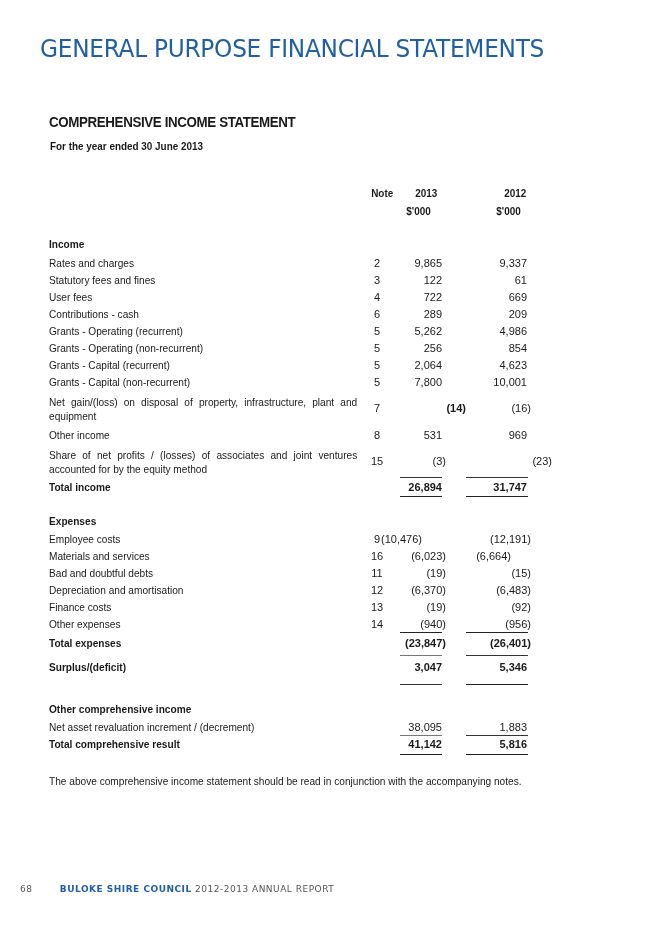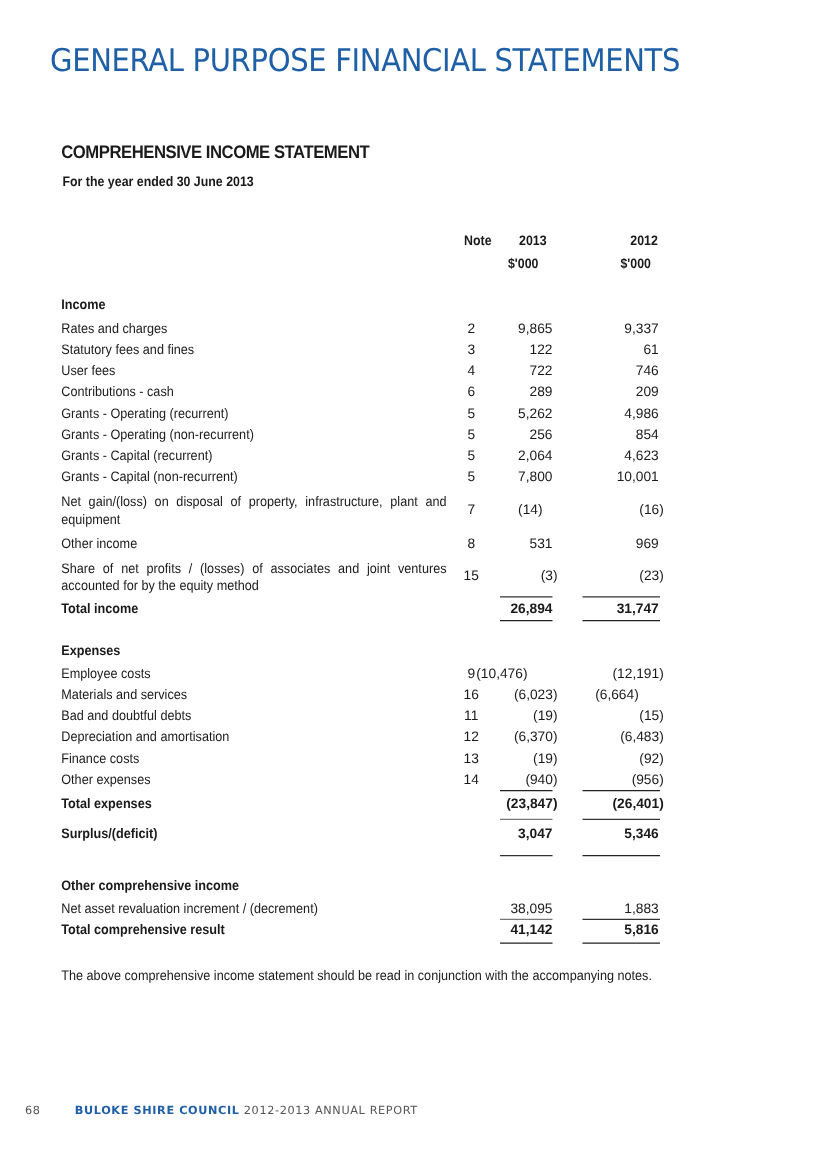--- a/index.html
+++ b/index.html
@@ -51,21 +51,21 @@
 <div class="row" style="top:274px;">
   <span class="lbl">Statutory fees and fines</span>
   <span class="note">3</span>
   <span class="v13">122</span>
   <span class="v12">61</span>
 </div>
 <div class="row" style="top:291px;">
   <span class="lbl">User fees</span>
   <span class="note">4</span>
   <span class="v13">722</span>
-  <span class="v12">746</span>
+  <span class="v12">669</span>
 </div>
 <div class="row" style="top:308px;">
   <span class="lbl">Contributions - cash</span>
   <span class="note">6</span>
   <span class="v13">289</span>
   <span class="v12">209</span>
 </div>
 <div class="row" style="top:325px;">
   <span class="lbl">Grants - Operating (recurrent)</span>
   <span class="note">5</span>
@@ -86,34 +86,34 @@
 </div>
 <div class="row" style="top:376px;">
   <span class="lbl">Grants - Capital (non-recurrent)</span>
   <span class="note">5</span>
   <span class="v13">7,800</span>
   <span class="v12">10,001</span>
 </div>
 <div class="row" style="top:395px;">
   <span class="lbl wrap">Net gain/(loss) on disposal of property, infrastructure, plant and equipment</span>
   <span class="note" style="top:7px;">7</span>
-  <span class="v13" style="top:7px;left:390px;">(14)</span>
+  <span class="v13" style="top:7px;left:422px;font-weight:bold;">(14)</span>
   <span class="v12" style="top:7px;left:474px;">(16)</span>
 </div>
 <div class="row" style="top:429px;">
   <span class="lbl">Other income</span>
   <span class="note">8</span>
   <span class="v13">531</span>
   <span class="v12">969</span>
 </div>
 <div class="row" style="top:448px;">
   <span class="lbl wrap">Share of net profits / (losses) of associates and joint ventures accounted for by the equity method</span>
   <span class="note" style="top:7px;">15</span>
   <span class="v13" style="top:7px;left:402px;">(3)</span>
-  <span class="v12" style="top:7px;left:474px;">(23)</span>
+  <span class="v12" style="top:7px;left:495px;">(23)</span>
 </div>
 
 <div class="line" style="left:400px; width:42px; top:477px;"></div>
 <div class="line" style="left:466px; width:62px; top:477px;"></div>
 
 <div class="row bold" style="top:481px;">
   <span class="lbl">Total income</span>
   <span class="v13">26,894</span>
   <span class="v12">31,747</span>
 </div>

